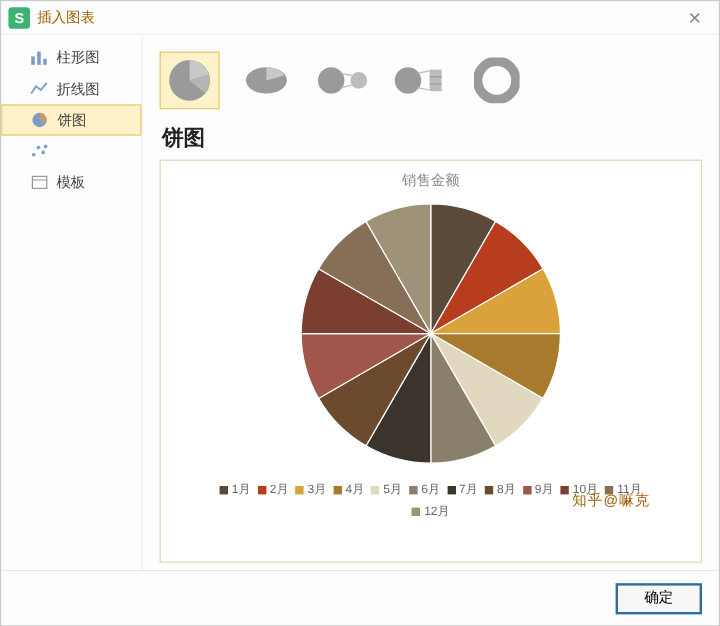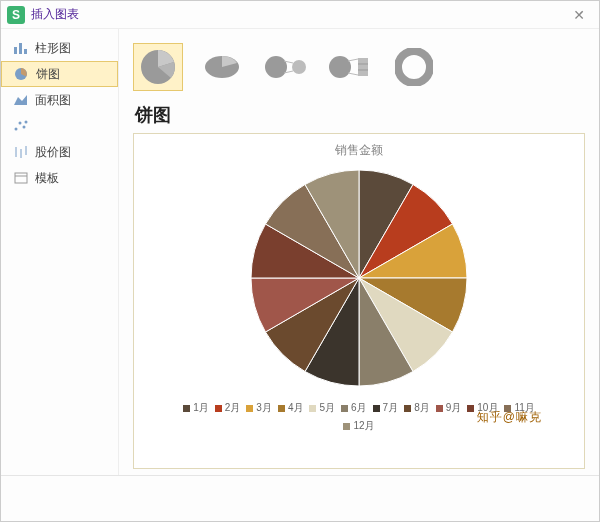--- a/index.html
+++ b/index.html
@@ -1,24 +1,24 @@
 <!DOCTYPE html>
 <html><head>
 <meta charset="utf-8">
 <style>
   * { box-sizing: border-box; margin: 0; padding: 0; }
   body { font-family: "Microsoft YaHei", sans-serif; font-size: 12px; color: #333; background: #fff; }
   .dialog { width: 600px; height: 522px; border: 1px solid #ccc; display: flex; flex-direction: column; background: #fdfdfd; }
   .titlebar { height: 28px; display: flex; align-items: center; padding: 0 6px; border-bottom: 1px solid #eee; }
   .app-icon { width: 18px; height: 18px; background: #3cb371; border-radius: 3px; display: flex; align-items: center; justify-content: center; color: #fff; font-weight: bold; font-size: 12px; margin-right: 6px; }
-  .title-text { flex: 1; color: #4c1d95; }
+  .title-text { flex: 1; color: #a16207; }
   .close-btn { width: 28px; text-align: center; color: #888; cursor: pointer; font-size: 14px; }
   .body { flex: 1; display: flex; overflow: hidden; }
   .sidebar { width: 118px; border-right: 1px solid #eee; padding-top: 6px; }
-  .side-item { display: flex; align-items: center; height: 26px; padding: 0 12px; cursor: pointer; color: #444; gap: 6px; }
+  .side-item { display: flex; align-items: center; height: 26px; padding: 0 24px; cursor: pointer; color: #444; gap: 6px; }
   .side-item.selected { background: #fff2c8; border: 1px solid #e6c86e; }
   .side-icon { width: 16px; height: 14px; display: inline-flex; align-items: center; justify-content: center; }
   .main { flex: 1; padding: 10px 14px 6px 14px; display: flex; flex-direction: column; overflow: hidden; }
   .subtype-row { display: flex; gap: 14px; align-items: center; height: 56px; }
   .subtype { width: 50px; height: 48px; display: flex; align-items: center; justify-content: center; cursor: pointer; }
   .subtype.selected { background: #fff2c8; border: 1px solid #e6c86e; }
   .heading { font-size: 18px; font-weight: bold; margin: 8px 0 6px 2px; color: #222; }
   .preview { flex: 1; border: 1px solid #e0d8b8; background: #fff; position: relative; display: flex; flex-direction: column; align-items: center; padding: 8px 0 6px 0; }
   .chart-title { color: #888; font-size: 12px; margin-bottom: 4px; }
   .pie-wrap { width: 230px; height: 230px; position: relative; }
@@ -47,56 +47,46 @@
       <div class="side-item">
         <span class="side-icon">
           <svg width="16" height="14">
               <rect x="1" y="6" width="3" height="7" fill="#7a9ec7"></rect>
               <rect x="6" y="2" width="3" height="11" fill="#7a9ec7"></rect>
               <rect x="11" y="8" width="3" height="5" fill="#7a9ec7"></rect>
             </svg>
         </span>
         <span>柱形图</span>
       </div>
+      <div class="side-item">
+        <span class="side-icon">
+          <svg width="16" height="14">
+              <polyline points="1,11 5,5 9,8 14,2" fill="none" stroke="#7a9ec7" stroke-width="1.5"></polyline>
+            </svg>
+        </span>
+        <span>折线图</span>
+      </div>
       <div class="side-item selected">
         <span class="side-icon">
           <svg width="16" height="14">
               <circle cx="7" cy="7" r="6" fill="#7a9ec7"></circle>
               <path d="M7 7 L7 1 A6 6 0 0 1 12.2 9.5 Z" fill="#c49a6c"></path>
             </svg>
         </span>
         <span>饼图</span>
-      </div>
-      <div class="side-item">
-        <span class="side-icon">
-          <svg width="16" height="14">
-              <polygon points="1,12 5,4 9,8 14,2 14,12" fill="#7a9ec7"></polygon>
-            </svg>
-        </span>
-        <span>面积图</span>
       </div>
       <div class="side-item">
         <span class="side-icon">
           <svg width="16" height="14">
               <circle cx="3" cy="10" r="1.5" fill="#7a9ec7"></circle>
               <circle cx="7" cy="4" r="1.5" fill="#7a9ec7"></circle>
               <circle cx="11" cy="8" r="1.5" fill="#7a9ec7"></circle>
               <circle cx="13" cy="3" r="1.5" fill="#7a9ec7"></circle>
             </svg>
         </span>
-      </div>
-      <div class="side-item">
-        <span class="side-icon">
-          <svg width="16" height="14">
-              <line x1="3" y1="2" x2="3" y2="12" stroke="#7a9ec7"></line>
-              <line x1="8" y1="4" x2="8" y2="13" stroke="#7a9ec7"></line>
-              <line x1="13" y1="1" x2="13" y2="10" stroke="#7a9ec7"></line>
-            </svg>
-        </span>
-        <span>股价图</span>
       </div>
       <div class="side-item">
         <span class="side-icon">
           <svg width="16" height="14">
               <rect x="2" y="2" width="12" height="10" fill="none" stroke="#999"></rect>
               <line x1="2" y1="5" x2="14" y2="5" stroke="#999"></line>
             </svg>
         </span>
         <span>模板</span>
       </div>
@@ -213,15 +203,16 @@
               <span>12月</span>
             </span>
           </div>
         <div class="watermark">知乎@嘛克</div>
       </div>
 
     </div>
   </div>
 
   <div class="footer">
+    <button class="btn primary">确定</button>
   </div>
 
 </div>
 
 </body></html>

